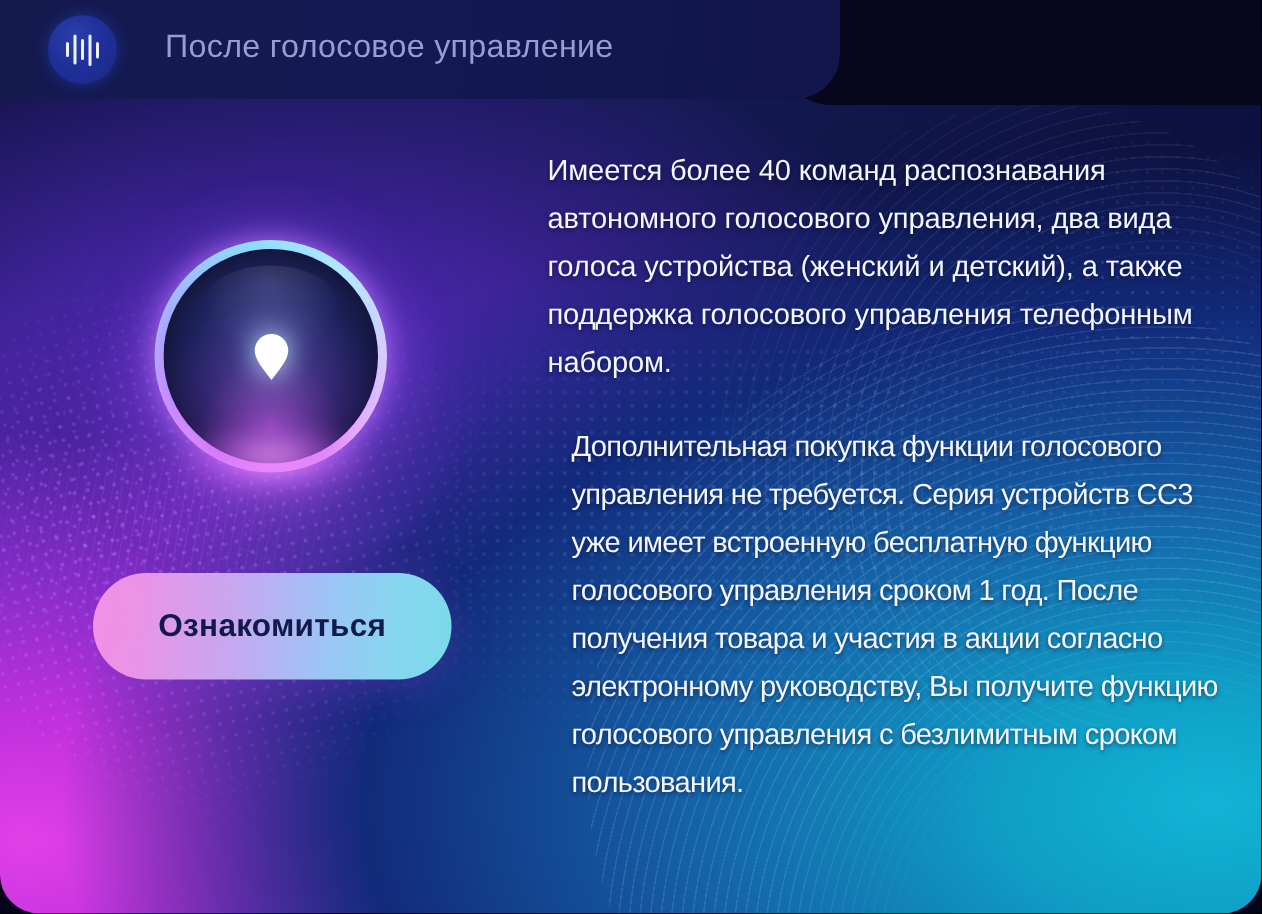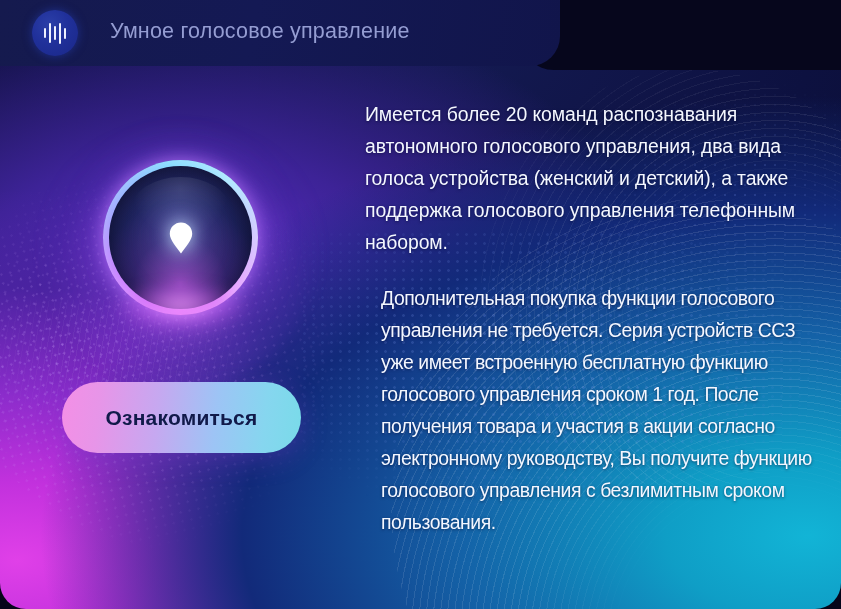--- a/index.html
+++ b/index.html
@@ -296,35 +296,35 @@
   <div class="logo-badge">
     <span class="eq-bars">
       <i></i>
         <i></i>
         <i></i>
         <i></i>
         <i></i>
     </span>
   </div>
 
-  <div class="header-title">Умное голосовое управление</div>
+  <div class="header-title">После голосовое управление</div>
 
   <div class="orb-wrap">
     <div class="orb-glow-outer"></div>
     <div class="orb-ring">
       <div class="orb-inner">
         <div class="orb-spec"></div>
       </div>
     </div>
     <svg class="orb-pin" viewBox="0 0 26 34">
       <path d="M13 1.6 C19.2 1.6 24.2 6.5 24.2 12.7 C24.2 19.0 17.6 26.0 13 32.4 C8.4 26.0 1.8 19.0 1.8 12.7 C1.8 6.5 6.8 1.6 13 1.6 Z" fill="#ffffff"></path>
     </svg>
     <div class="orb-bottom-glow"></div>
   </div>
 
   <button class="cta">Ознакомиться</button>
 
   <div class="text-col">
-    <p class="para">Имеется более 20 команд распознавания автономного голосового управления, два вида голоса устройства (женский и детский), а также поддержка голосового управления телефонным набором.</p>
+    <p class="para">Имеется более 40 команд распознавания автономного голосового управления, два вида голоса устройства (женский и детский), а также поддержка голосового управления телефонным набором.</p>
     <p class="para tight">Дополнительная покупка функции голосового управления не требуется. Серия устройств СС3 уже имеет встроенную бесплатную функцию голосового управления сроком 1 год. После получения товара и участия в акции согласно электронному руководству, Вы получите функцию голосового управления с безлимитным сроком пользования.</p>
   </div>
 
 </div>
 
 </body></html>

